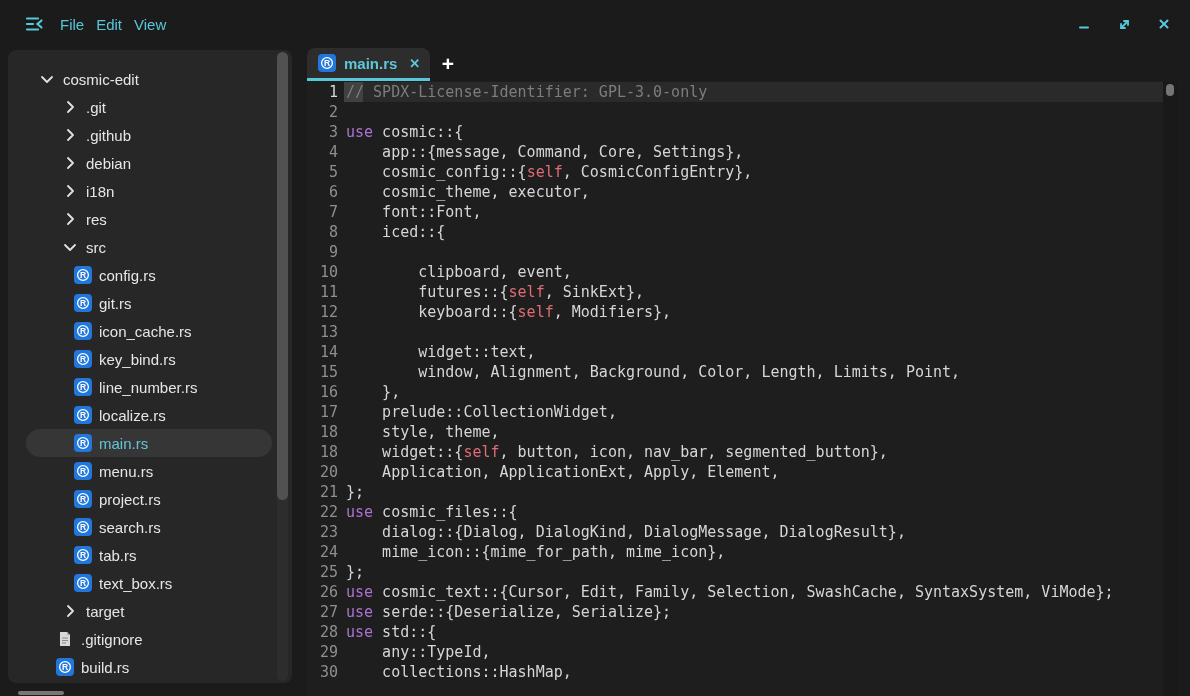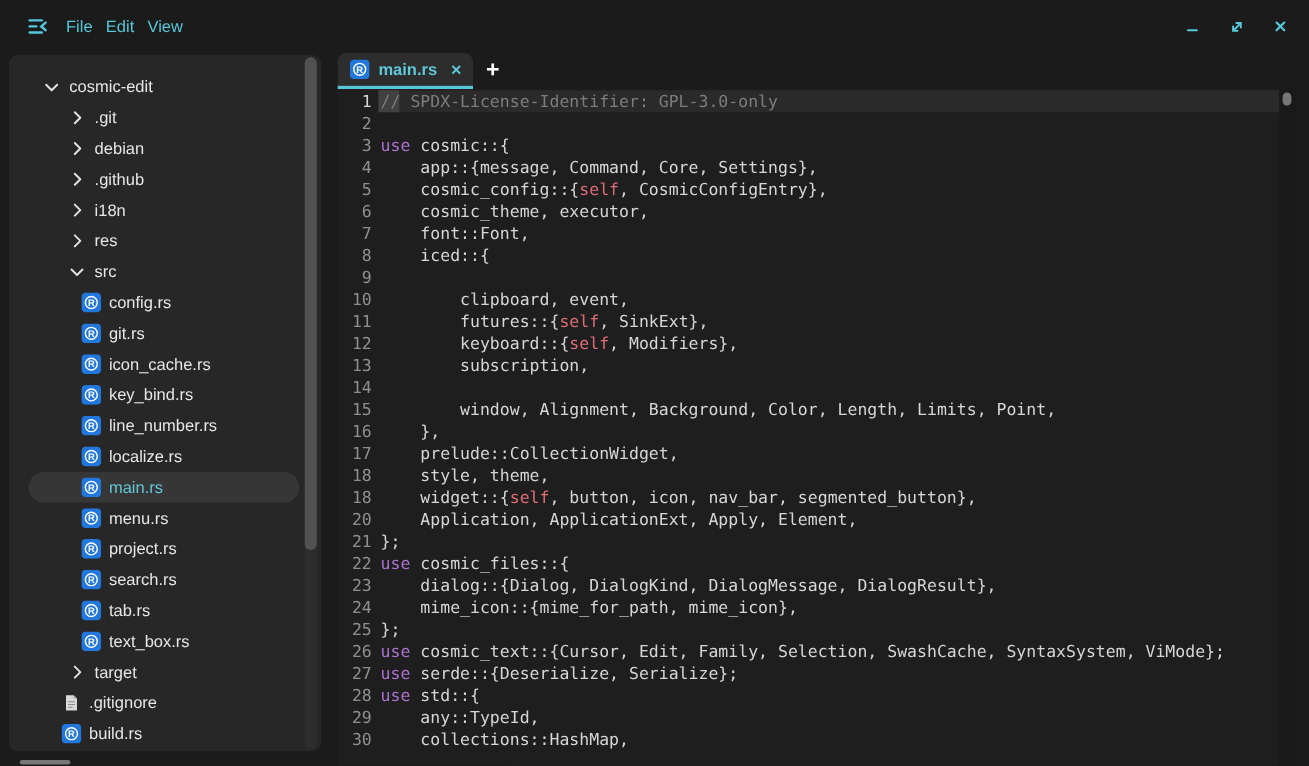--- a/index.html
+++ b/index.html
@@ -108,29 +108,29 @@
           </svg>
         </span>
         <span class="lbl">.git</span>
       </div>
       <div class="trow ind1">
         <span class="ic">
           <svg width="18" height="18" viewBox="0 0 18 18">
             <path d="M7 4 L12 9 L7 14" fill="none" stroke="#e2e2e2" stroke-width="1.8" stroke-linecap="round" stroke-linejoin="round"></path>
           </svg>
         </span>
+        <span class="lbl">.github</span>
+      </div>
+      <div class="trow ind1">
+        <span class="ic">
+          <svg width="18" height="18" viewBox="0 0 18 18">
+            <path d="M7 4 L12 9 L7 14" fill="none" stroke="#e2e2e2" stroke-width="1.8" stroke-linecap="round" stroke-linejoin="round"></path>
+          </svg>
+        </span>
         <span class="lbl">debian</span>
-      </div>
-      <div class="trow ind1">
-        <span class="ic">
-          <svg width="18" height="18" viewBox="0 0 18 18">
-            <path d="M7 4 L12 9 L7 14" fill="none" stroke="#e2e2e2" stroke-width="1.8" stroke-linecap="round" stroke-linejoin="round"></path>
-          </svg>
-        </span>
-        <span class="lbl">.github</span>
       </div>
       <div class="trow ind1">
         <span class="ic">
           <svg width="18" height="18" viewBox="0 0 18 18">
             <path d="M7 4 L12 9 L7 14" fill="none" stroke="#e2e2e2" stroke-width="1.8" stroke-linecap="round" stroke-linejoin="round"></path>
           </svg>
         </span>
         <span class="lbl">i18n</span>
       </div>
       <div class="trow ind1">
@@ -366,24 +366,24 @@
       <div class="cline">
         <span class="num">11</span>
         <span class="ctext"><span class="seg-d">        futures::{</span><span class="seg-r">self</span><span class="seg-d">, SinkExt},</span></span>
       </div>
       <div class="cline">
         <span class="num">12</span>
         <span class="ctext"><span class="seg-d">        keyboard::{</span><span class="seg-r">self</span><span class="seg-d">, Modifiers},</span></span>
       </div>
       <div class="cline">
         <span class="num">13</span>
-        <span class="ctext"><span class="seg-d">        subscription,</span></span>
       </div>
       <div class="cline">
         <span class="num">14</span>
+        <span class="ctext"><span class="seg-d">        widget::text,</span></span>
       </div>
       <div class="cline">
         <span class="num">15</span>
         <span class="ctext"><span class="seg-d">        window, Alignment, Background, Color, Length, Limits, Point,</span></span>
       </div>
       <div class="cline">
         <span class="num">16</span>
         <span class="ctext"><span class="seg-d">    },</span></span>
       </div>
       <div class="cline">

